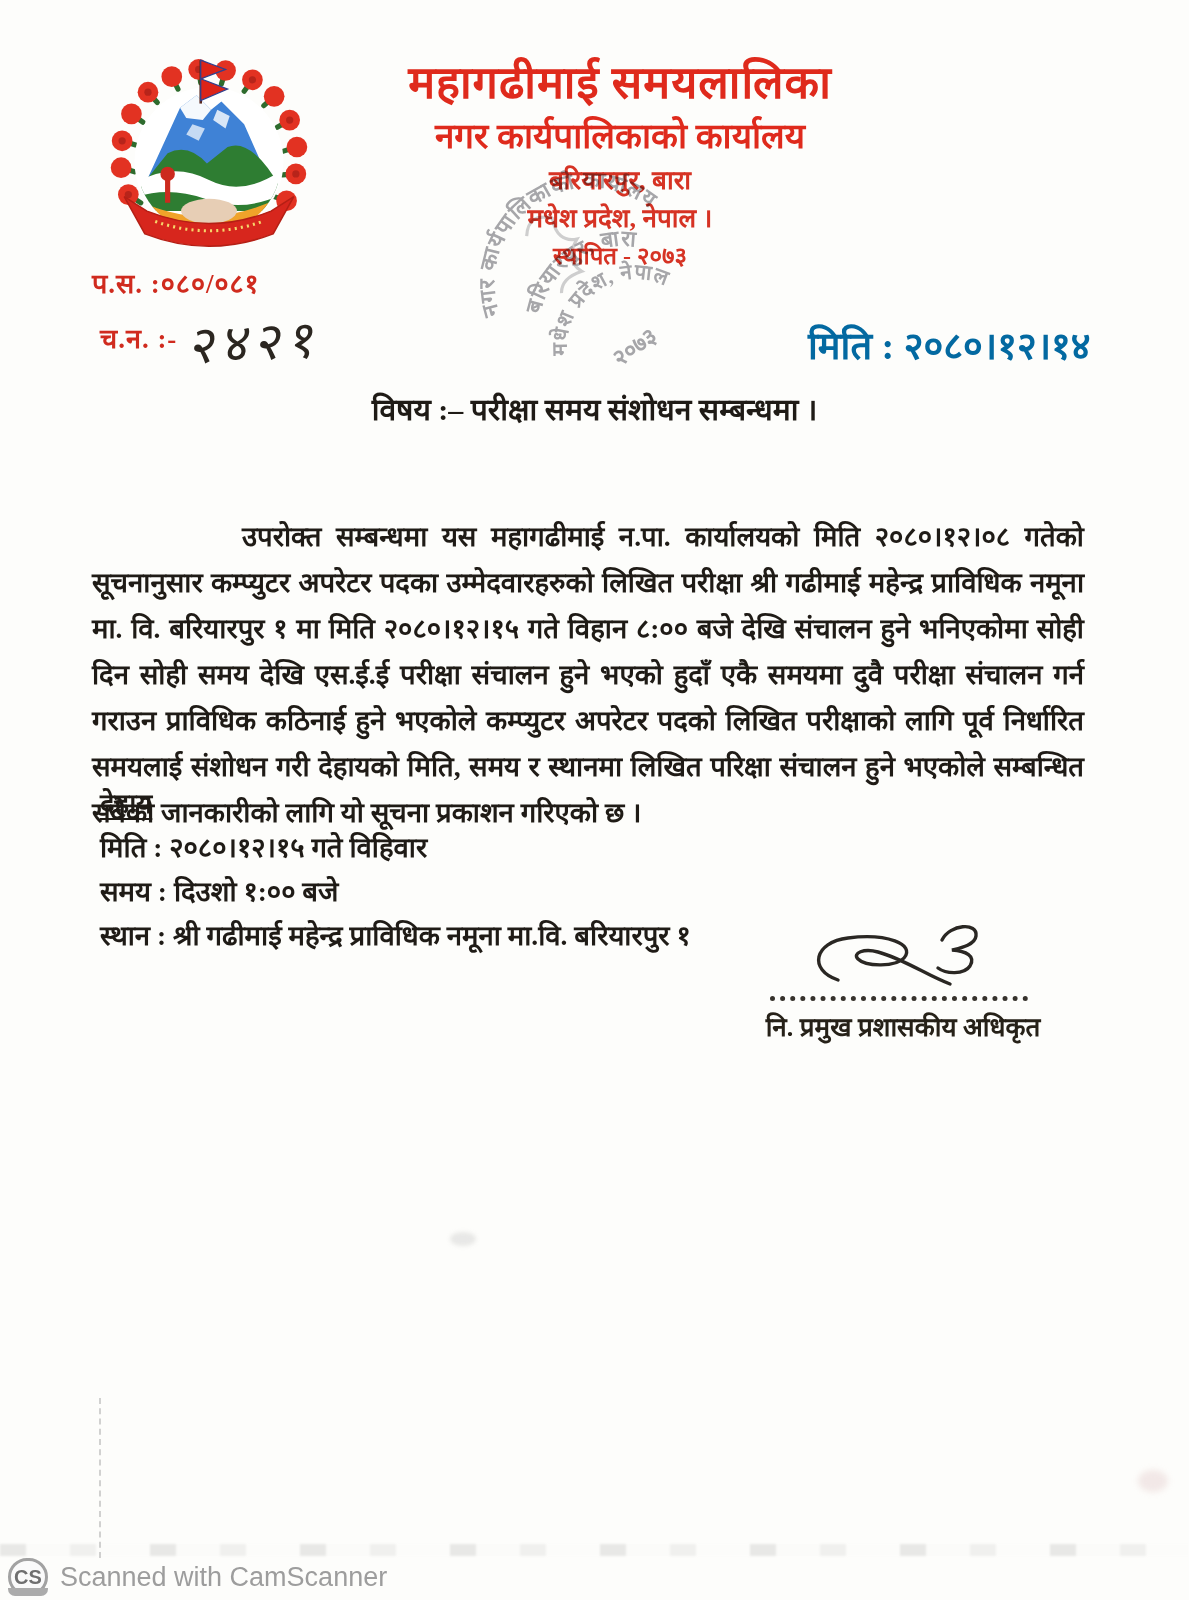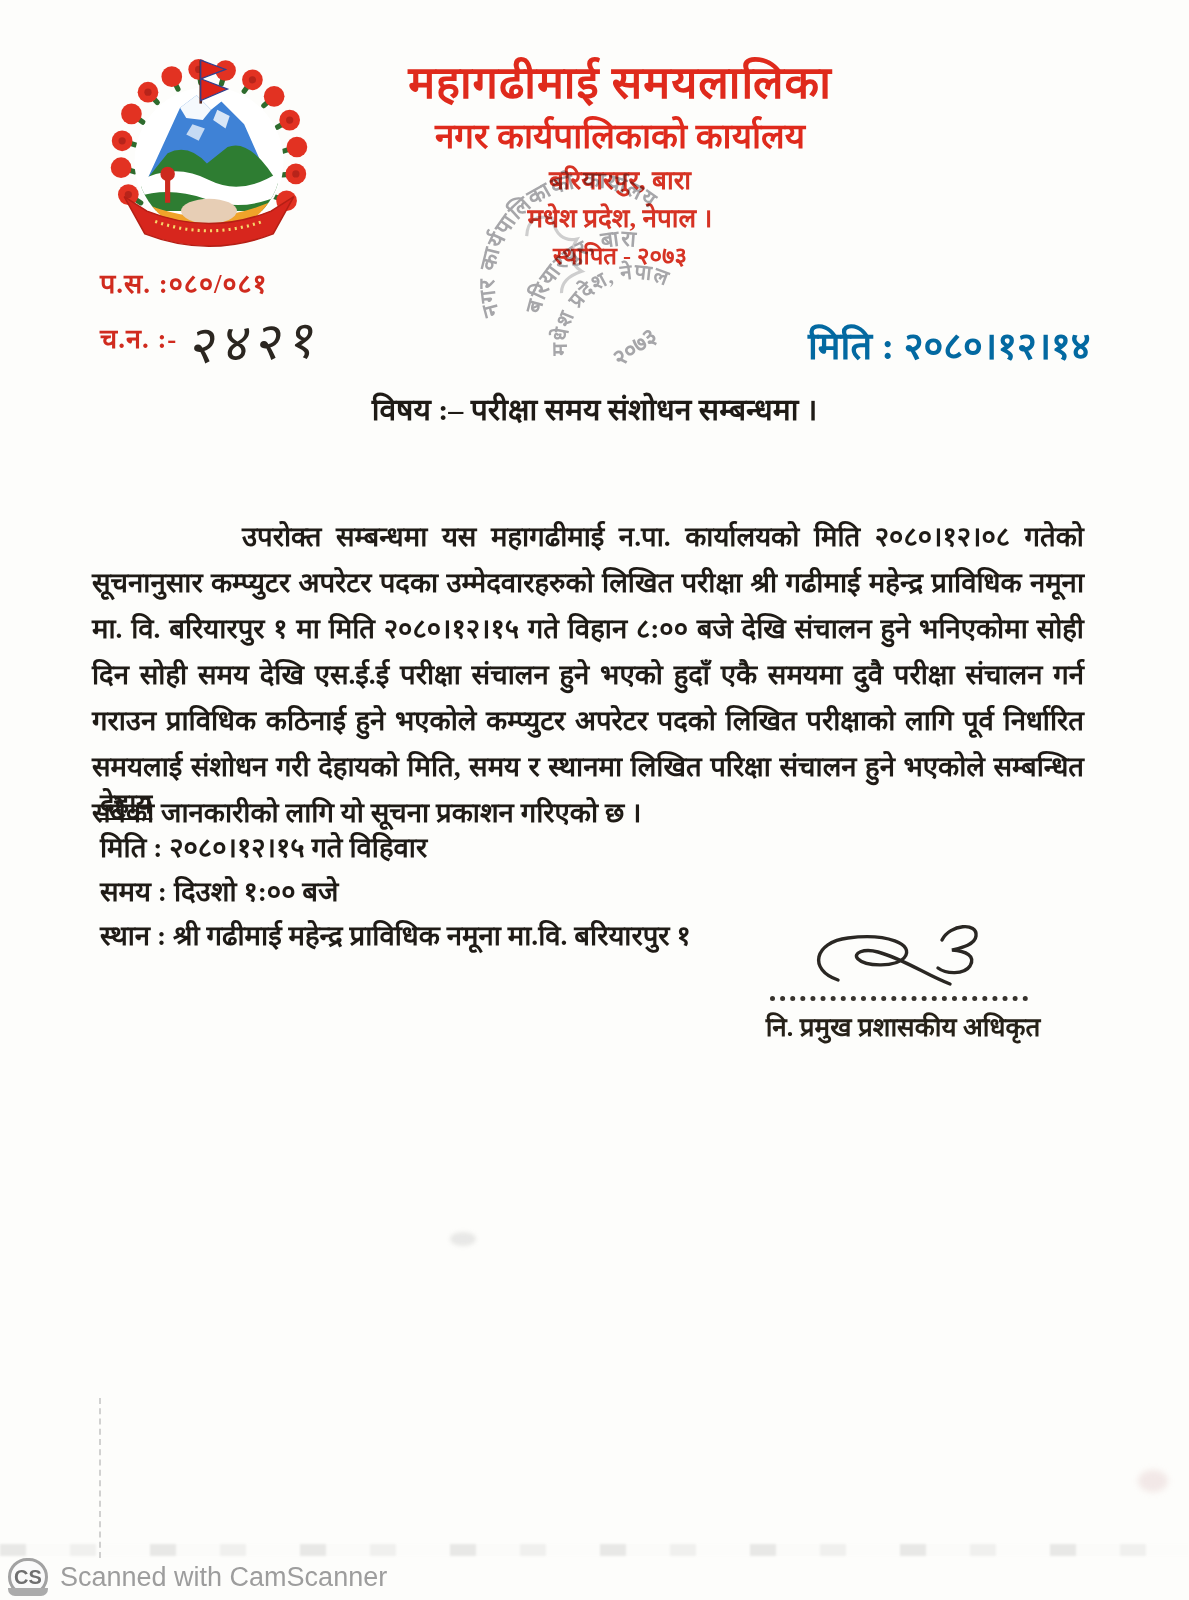--- a/index.html
+++ b/index.html
@@ -16,21 +16,21 @@
   .emblem{position:absolute;left:104px;top:56px;width:210px;height:212px;}
   .head-block{position:absolute;left:300px;top:56px;width:640px;text-align:center;}
   .t1{font-size:45px;font-weight:700;color:#df2a1c;letter-spacing:1px;line-height:1.2;}
   .t2{font-size:35px;font-weight:700;color:#df2a1c;margin-top:6px;line-height:1.2;}
   .addr{font-size:26px;font-weight:700;color:#d63324;margin-top:8px;line-height:1.15;}
   .estd{font-size:24px;font-weight:700;color:#d63324;margin-top:4px;}
   
   .stamp{position:absolute;left:448px;top:148px;width:270px;height:250px;
          opacity:.78;filter:blur(.4px);mix-blend-mode:multiply;pointer-events:none;}
   
-  .refline{position:absolute;left:100px;top:264px;font-size:27px;font-weight:700;color:#d02b1e;letter-spacing:1px;}
+  .refline{position:absolute;left:92px;top:264px;font-size:27px;font-weight:700;color:#d02b1e;letter-spacing:1px;}
   .dispatch{position:absolute;left:100px;top:304px;font-size:27px;font-weight:700;color:#d02b1e;letter-spacing:1px;}
   .handwritten{display:inline-block;font-size:52px;font-weight:400;color:#2b2620;
                transform:rotate(-3deg) skewX(-8deg);letter-spacing:6px;vertical-align:-12px;margin-left:14px;
                font-family:"DejaVu Serif", serif;}
   .dateline{position:absolute;left:808px;top:318px;font-size:38px;font-weight:700;color:#0369a1;}
   
   .subject{position:absolute;left:0;top:388px;width:100%;text-align:center;
            font-size:30px;font-weight:700;color:#1f1b16;}
   
   .body-par{position:absolute;left:92px;top:486px;width:992px;

